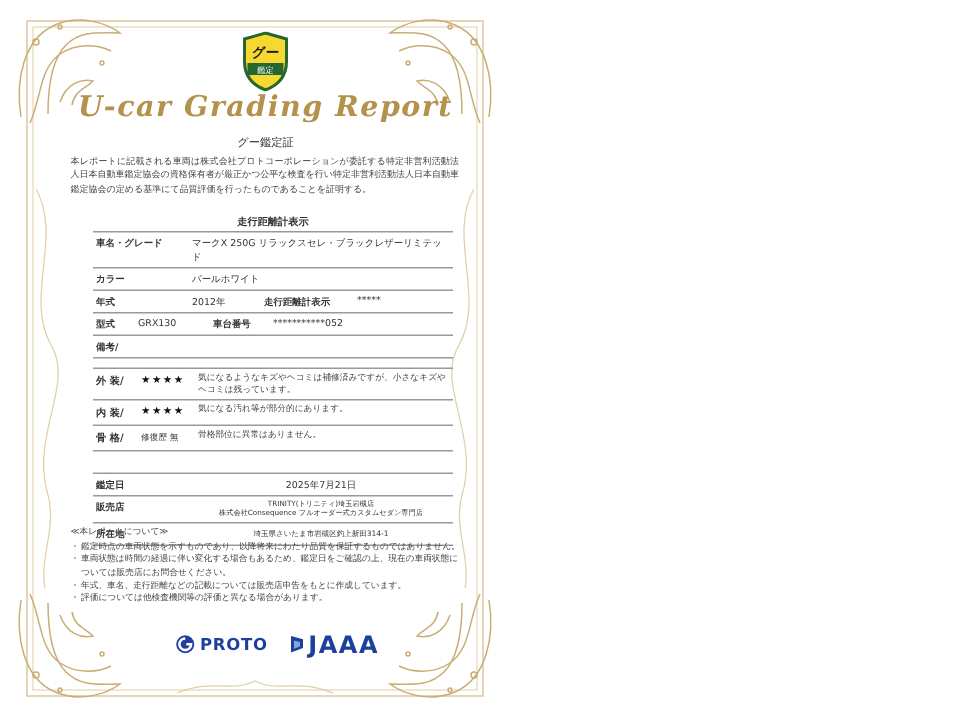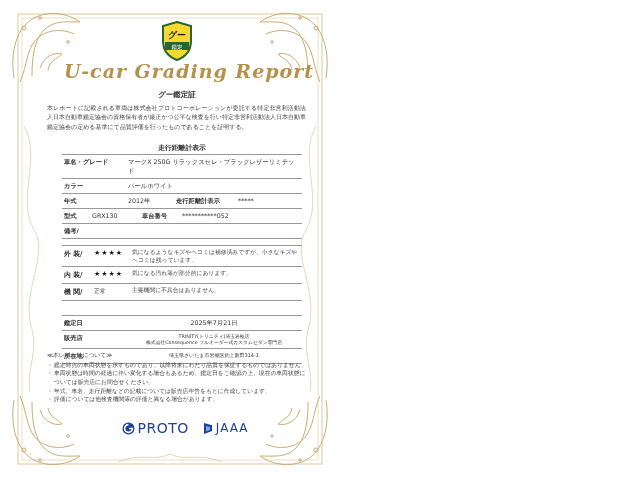--- a/index.html
+++ b/index.html
@@ -1,42 +1,42 @@
 <!DOCTYPE html>
 <html><head>
 <meta charset="utf-8">
 <style>
   html,body{margin:0;padding:0;background:#ffffff;}
   body{width:640px;height:480px;font-family:"DejaVu Sans",sans-serif;color:#222;}
   .screen{position:relative;width:640px;height:480px;overflow:hidden;background:#fff;border-radius:24px;}
   .abs{position:absolute;}
 
   
-  .cert-title{left:42px;top:60px;width:294px;text-align:center;
+  .cert-title{left:30px;top:60px;width:294px;text-align:center;
     font-family:"DejaVu Serif",serif;font-style:italic;font-weight:bold;
     font-size:19px;color:#b5924c;letter-spacing:1px;}
-  .cert-sub{left:30px;top:90px;width:294px;text-align:center;font-size:7.5px;font-weight:bold;color:#333;}
+  .cert-sub{left:30px;top:90px;width:294px;text-align:center;font-size:7.5px;font-weight:normal;color:#333;}
   .cert-intro{left:47px;top:103px;width:259px;font-size:6px;line-height:1.55;color:#444;text-align:justify;}
   .sec-title{width:240px;left:62px;text-align:center;font-size:6.8px;font-weight:bold;color:#333;}
   .ct{position:absolute;left:62px;width:240px;font-size:6.3px;color:#333;border-top:0.7px solid #999;}
   .ct .tr{display:flex;align-items:flex-start;border-bottom:0.7px solid #999;padding:3px 2px 2px 2px;}
   .lbl{font-weight:bold;color:#333;flex:none;}
   .val{color:#333;}
   .stars{font-size:7px;letter-spacing:1px;color:#111;flex:none;}
   .gdesc{font-size:5.8px;line-height:1.3;color:#444;}
   .meta-val{flex:1;text-align:center;}
   .dealer{font-size:4.8px;line-height:1.25;}
   .about{left:47px;top:351px;width:262px;font-size:5.8px;line-height:1.5;color:#444;}
   .about .ttl{margin-bottom:1px;}
   .about .bullet{padding-left:7px;position:relative;}
   .about .bullet::before{content:"・";position:absolute;left:0;}
   .logos{left:95px;top:420px;width:180px;display:flex;align-items:center;gap:14px;justify-content:center;}
   .logo{display:flex;align-items:center;gap:3px;}
-  .proto-text{font-size:14px;font-weight:normal;color:#1d3f9e;letter-spacing:0.5px;}
-  .jaaa-text{font-size:12px;font-weight:normal;color:#1d3f9e;letter-spacing:1px;}
+  .proto-text{font-size:11px;font-weight:bold;color:#1d3f9e;letter-spacing:0.5px;}
+  .jaaa-text{font-size:16px;font-weight:bold;color:#1d3f9e;letter-spacing:1px;}
 </style>
 </head>
 <body>
 
 <div class="screen">
 
   <div class="abs" style="left:0;top:0;width:335px;height:480px">
 
     <svg class="abs" style="left:8px;top:6px" width="324" height="466" viewBox="0 0 324 466">
       <defs>
@@ -105,23 +105,23 @@
         <span class="lbl" style="width:30px;font-size:6.8px">外 装/</span>
         <span class="stars" style="width:38px">★★★★</span>
         <span class="gdesc">気になるようなキズやヘコミは補修済みですが、小さなキズやヘコミは残っています。</span>
       </div>
       <div class="tr" style="min-height:11px">
         <span class="lbl" style="width:30px;font-size:6.8px">内 装/</span>
         <span class="stars" style="width:38px">★★★★</span>
         <span class="gdesc">気になる汚れ等が部分的にあります。</span>
       </div>
       <div class="tr" style="min-height:11px">
-        <span class="lbl" style="width:30px;font-size:6.8px">機 関/</span>
-        <span class="val" style="width:38px;font-size:5.8px">正常</span>
-        <span class="gdesc">主要機関に不具合はありません。</span>
+        <span class="lbl" style="width:30px;font-size:6.8px">骨 格/</span>
+        <span class="val" style="width:38px;font-size:5.8px">修復歴 無</span>
+        <span class="gdesc">骨格部位に異常はありません。</span>
       </div>
     </div>
 
     <div class="ct" style="top:315px">
       <div class="tr">
         <span class="lbl" style="width:64px">鑑定日</span>
         <span class="meta-val">2025年7月21日</span>
       </div>
       <div class="tr">
         <span class="lbl" style="width:64px">販売店</span>

